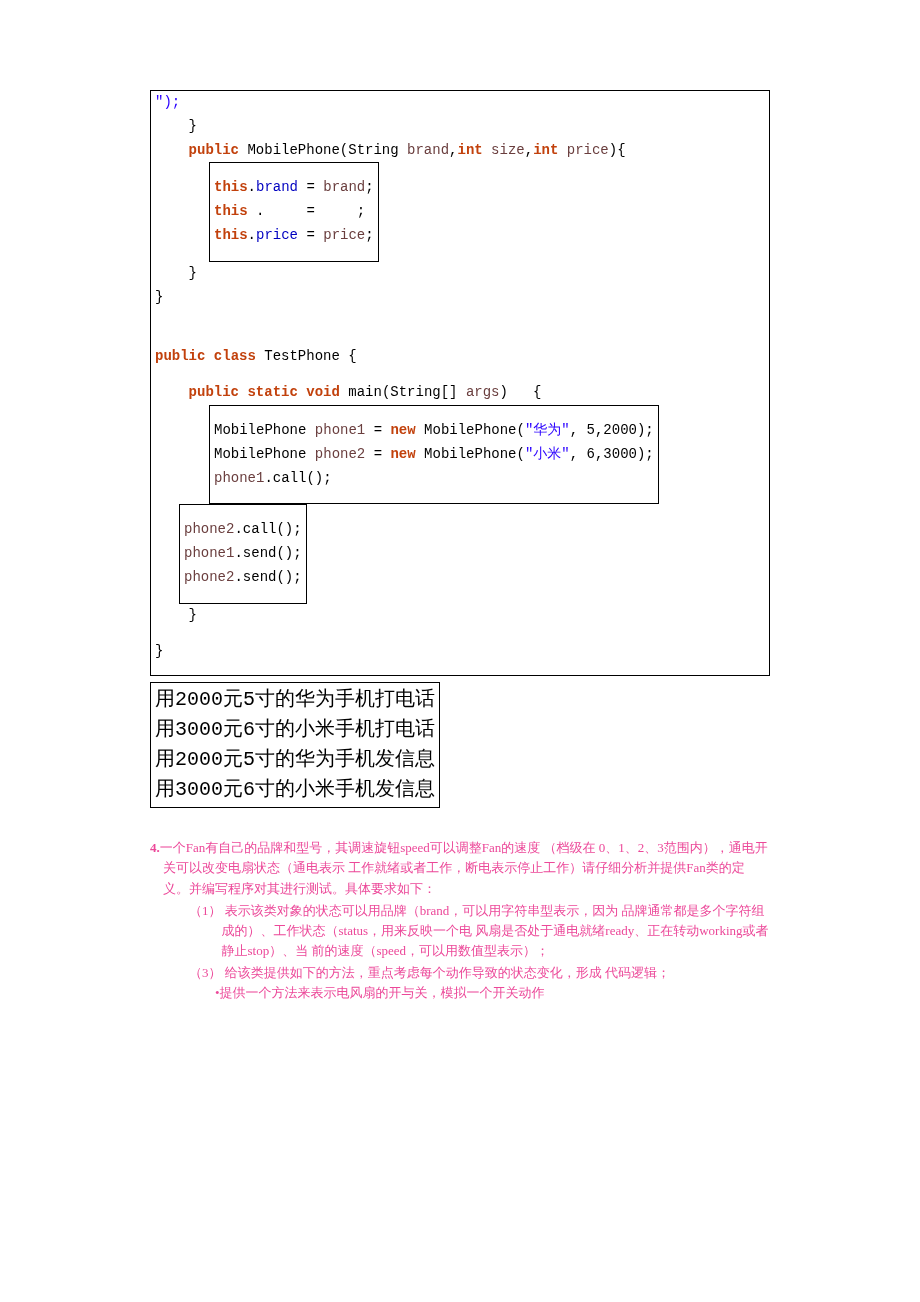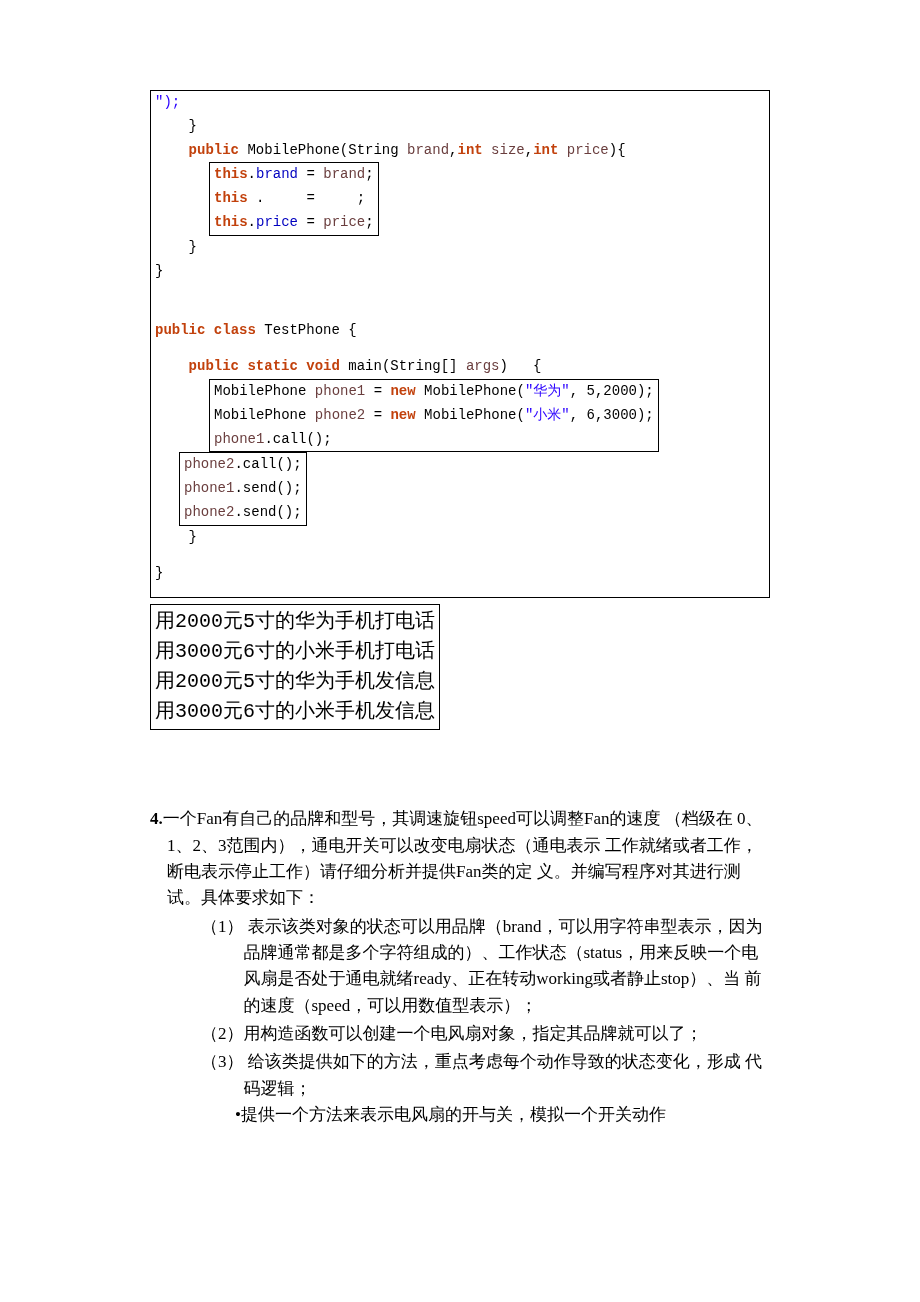--- a/index.html
+++ b/index.html
@@ -23,21 +23,21 @@
     margin-bottom: 6px;
   }
   .code-line {
     white-space: pre;
     padding: 0 4px;
   }
   .inner-box {
     border: 1px solid #000;
     margin: 0 0 0 28px;
     display: inline-block;
-    padding: 0 4px;
+    padding: 13px 4px;
   }
   .inner-box .code-line {
     padding: 0;
   }
   .spacer-small { height: 12px; }
   .kw { color: #c2410c; font-weight: bold; }
   .field { color: #0000c0; }
   .var { color: #6a3e3e; }
   .str { color: #2a00ff; }
 
@@ -45,25 +45,25 @@
     border: 1px solid #000;
     font-family: "SimSun", "Courier New", monospace;
     font-size: 20px;
     line-height: 1.5;
     padding: 2px 4px;
     display: inline-block;
   }
   .output-line { white-space: pre; }
 
   .question {
-    margin-top: 76px;
+    margin-top: 30px;
     font-family: "SimSun", serif;
-    font-size: 17px;
+    font-size: 13px;
     line-height: 1.55;
-    color: #000000;
+    color: #ec4899;
   }
   .q-body {
     padding-left: 1em;
     text-indent: -1em;
   }
   .q-list {
     padding-left: 3em;
   }
   .q-item {
     text-indent: -2.5em;
@@ -127,19 +127,18 @@
     <div class="output-line">用3000元6寸的小米手机发信息</div>
   </div>
 
   
   <div class="question">
     <div class="q-body">
       <b>4.</b><span>一个Fan有自己的品牌和型号，其调速旋钮speed可以调整Fan的速度 （档级在 0、1、2、3范围内），通电开关可以改变电扇状态（通电表示 工作就绪或者工作，断电表示停止工作）请仔细分析并提供Fan类的定 义。并编写程序对其进行测试。具体要求如下：</span>
     </div>
     <div class="q-list">
       <div class="q-item"><span>（1）</span><span>    表示该类对象的状态可以用品牌（brand，可以用字符串型表示，因为 品牌通常都是多个字符组成的）、工作状态（status，用来反映一个电 风扇是否处于通电就绪ready、正在转动working或者静止stop）、当 前的速度（speed，可以用数值型表示）；</span></div>
-      <div class="q-item"><span>（2）用构造函数可以创建一个电风扇对象，指定其品牌就可以了；</span></div>
       <div class="q-item"><span>（3）</span><span>    给该类提供如下的方法，重点考虑每个动作导致的状态变化，形成 代码逻辑；</span></div>
       <div class="q-sub"><span>•提供一个方法来表示电风扇的开与关，模拟一个开关动作</span></div>
     </div>
   </div>
 
 </div>
 
 </body></html>

